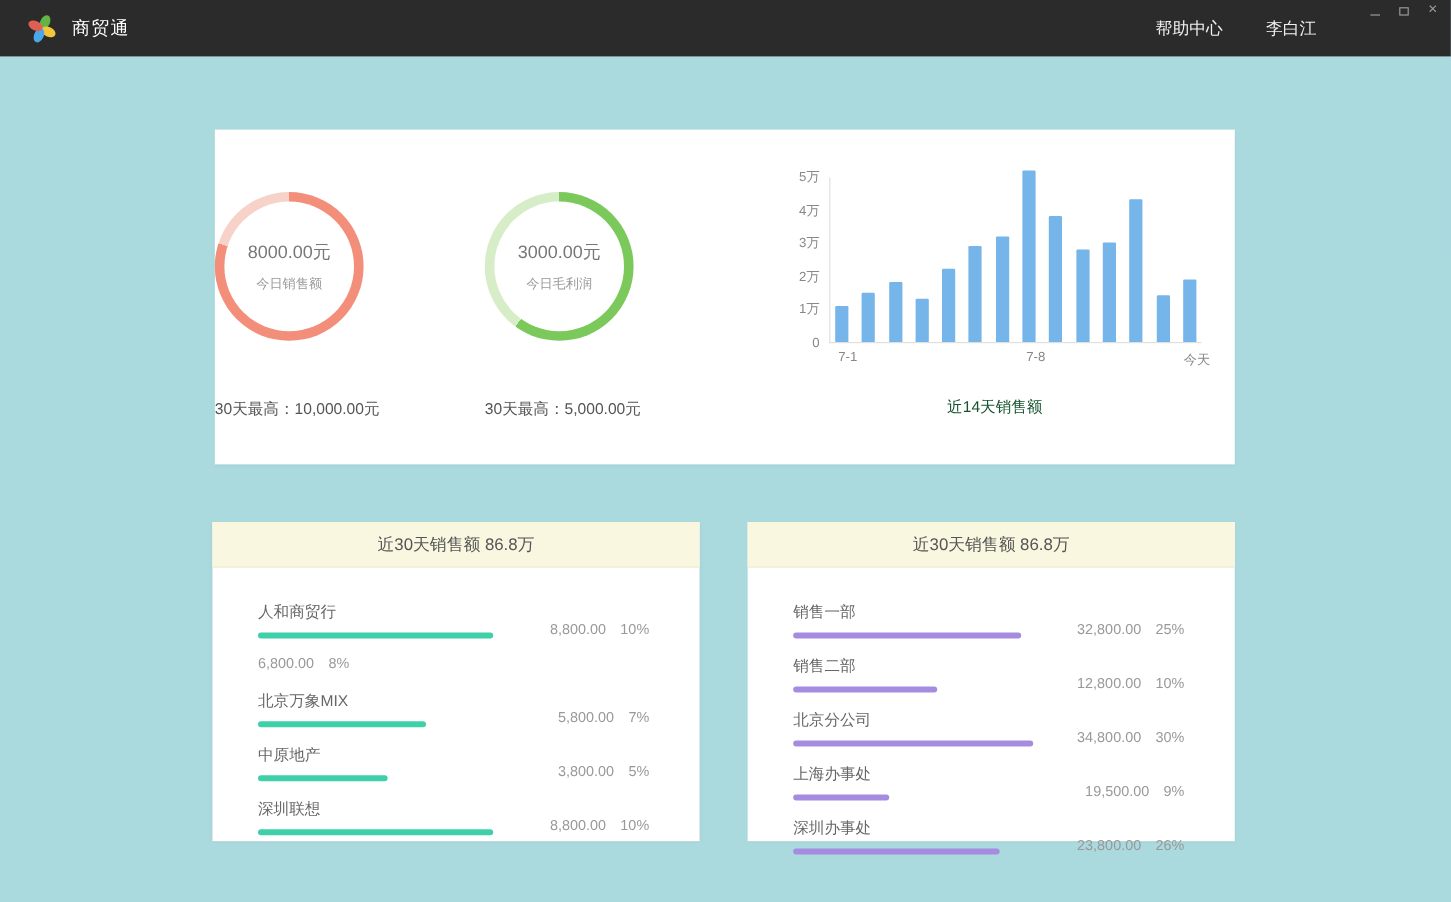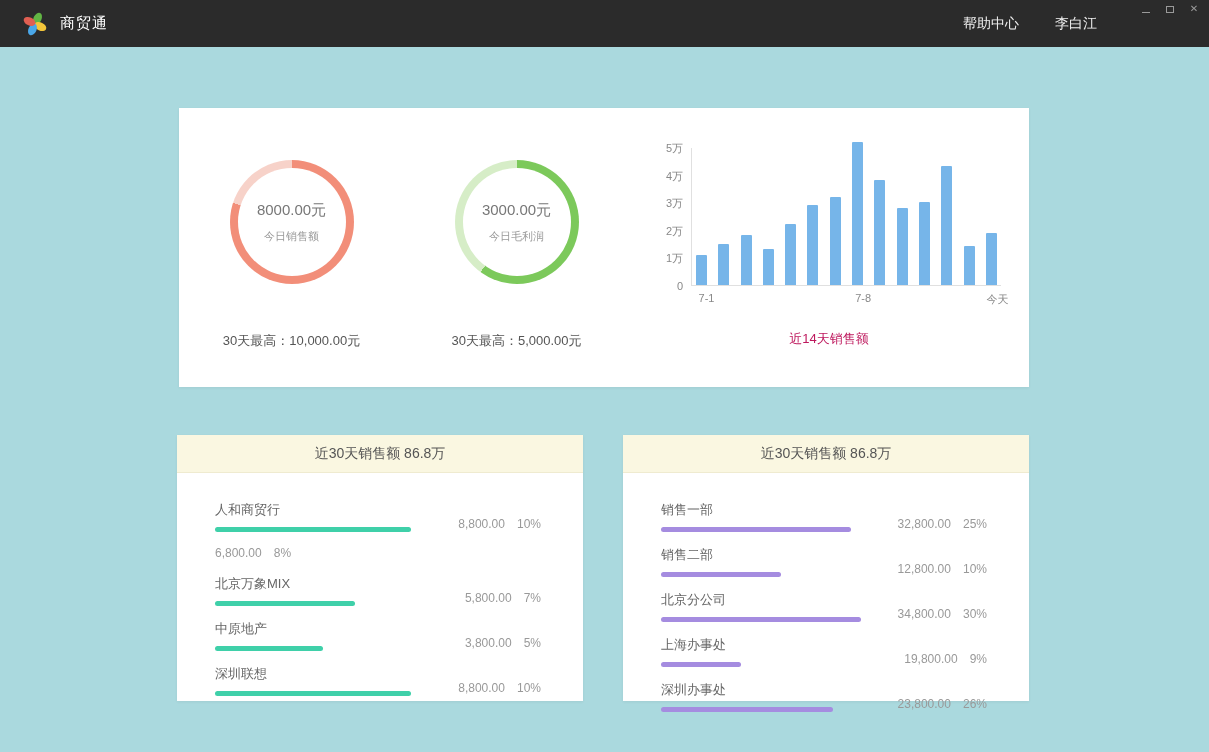--- a/index.html
+++ b/index.html
@@ -27,21 +27,21 @@
   .app-title { color:#ffffff; font-size:15px; margin-left:12px; letter-spacing:1px; }
   .topbar-right { margin-left:auto; display:flex; gap:36px; align-items:center; padding-right:90px; }
   .topbar-link { color:#f0f0f0; font-size:14px; cursor:pointer; }
 
   
   .main-card {
     position:absolute; left:179px; top:108px; width:850px; height:279px;
     background:#ffffff; box-shadow:0 1px 3px rgba(0,0,0,0.06);
     display:flex;
   }
-  .donut-col { width:225px; display:flex; flex-direction:column; align-items:center; padding-top:52px; }
+  .donut-col { width:225px; display:flex; flex-direction:column; align-items:flex-start; padding-top:52px; }
   .donut { position:relative; width:124px; height:124px; border-radius:50%; }
   .donut::after {
     content:""; position:absolute; left:8px; top:8px; right:8px; bottom:8px;
     background:#fff; border-radius:50%;
   }
   .donut-center {
     position:absolute; inset:0; z-index:2; display:flex; flex-direction:column;
     align-items:center; justify-content:center; gap:9px;
   }
   .donut-value { font-size:15px; color:#777; }
@@ -55,21 +55,21 @@
   .ytick { position:absolute; right:8px; font-size:11px; color:#888; height:12px; line-height:12px; }
   .plot {
     position:relative; width:310px; height:138px;
     border-left:1px solid #e0e0e0; border-bottom:1px solid #e0e0e0;
     display:flex; justify-content:space-between; align-items:flex-end;
     padding:0 4px;
   }
   .bar { width:11px; border-radius:1px 1px 0 0; }
   .x-axis { position:relative; width:310px; height:18px; margin-left:46px; }
   .xlabel { position:absolute; top:6px; transform:translateX(-50%); font-size:11px; color:#888; white-space:nowrap; }
-  .chart-caption { margin-top:26px; font-size:13px; color:#be185d; }
+  .chart-caption { margin-top:26px; font-size:13px; color:#14532d; }
 
   
   .list-card {
     position:absolute; top:435px; width:406px; height:266px;
     background:#ffffff; box-shadow:0 1px 3px rgba(0,0,0,0.06);
   }
   .card-left  { left:177px; }
   .card-right { left:623px; }
   .card-header {
     height:38px; background:#faf7e1; border-bottom:1px solid #efebd0;
@@ -275,21 +275,21 @@
         </div>
       </div>
       <div class="lrow">
         <div class="lrow-left">
           <div class="lrow-name">上海办事处</div>
           <div class="lrow-track">
             <div class="lrow-fill" style="width: 40%; background: rgb(165, 140, 224);"></div>
           </div>
         </div>
         <div class="lrow-value">
-          <span>19,800.00</span>
+          <span>19,500.00</span>
           <span>9%</span>
         </div>
       </div>
       <div class="lrow">
         <div class="lrow-left">
           <div class="lrow-name">深圳办事处</div>
           <div class="lrow-track">
             <div class="lrow-fill" style="width: 86%; background: rgb(165, 140, 224);"></div>
           </div>
         </div>

